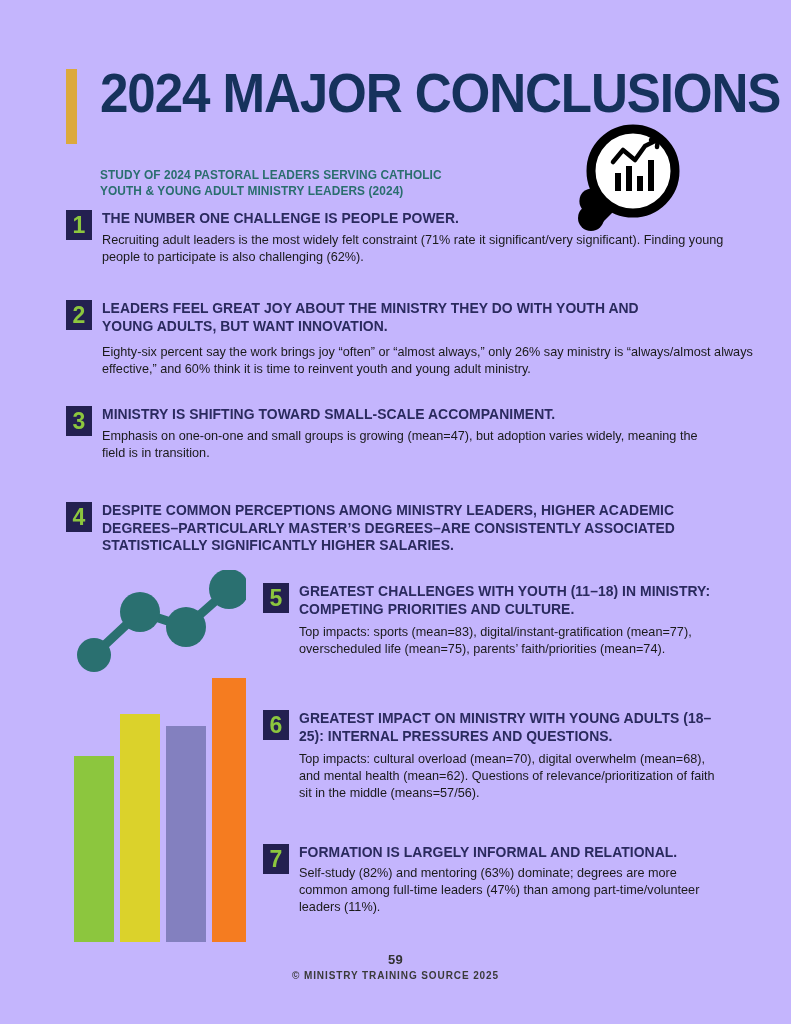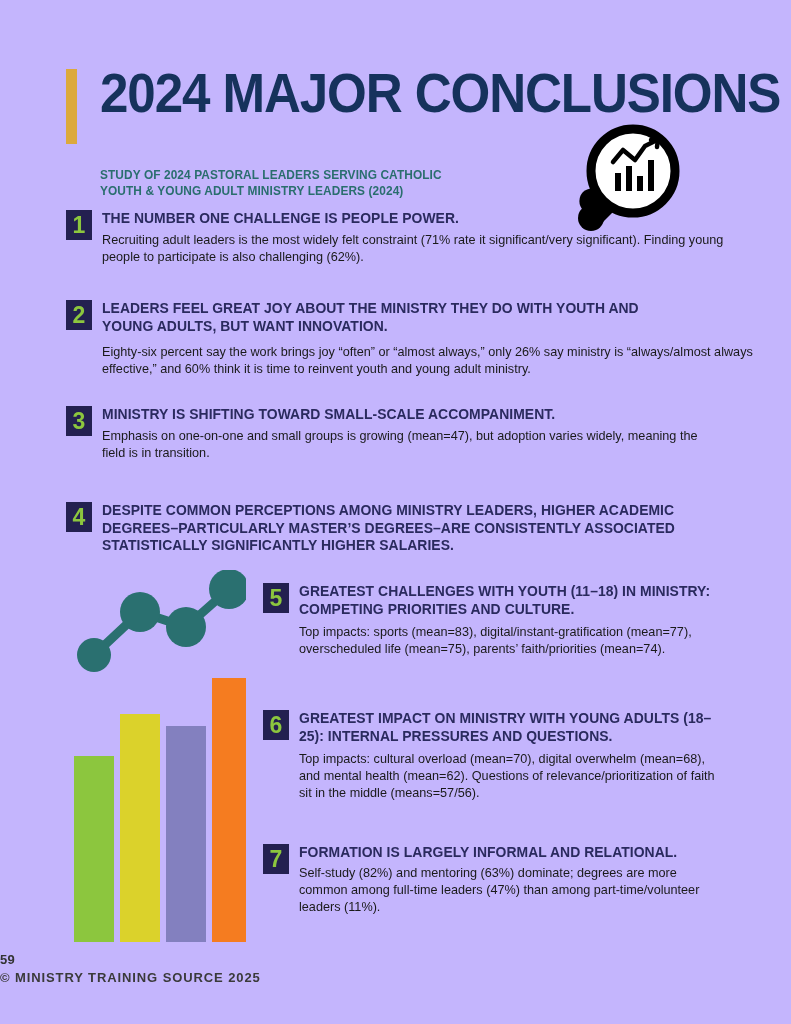--- a/index.html
+++ b/index.html
@@ -136,33 +136,33 @@
     width: 180px;
     height: 372px;
   }
 
   
   .footer {
     position: absolute;
     left: 0;
     top: 952px;
     width: 791px;
-    text-align: left;
+    text-align: center;
   }
 
   .footer-page {
     font-size: 13px;
     font-weight: bold;
     color: #333333;
     letter-spacing: 0.3px;
   }
 
   .footer-credit {
     margin-top: 3px;
-    font-size: 13px;
+    font-size: 10px;
     font-weight: bold;
     letter-spacing: 0.9px;
     color: #3a3a3a;
   }
 </style>
 </head>
 <body>
 
 <div class="page">
 

